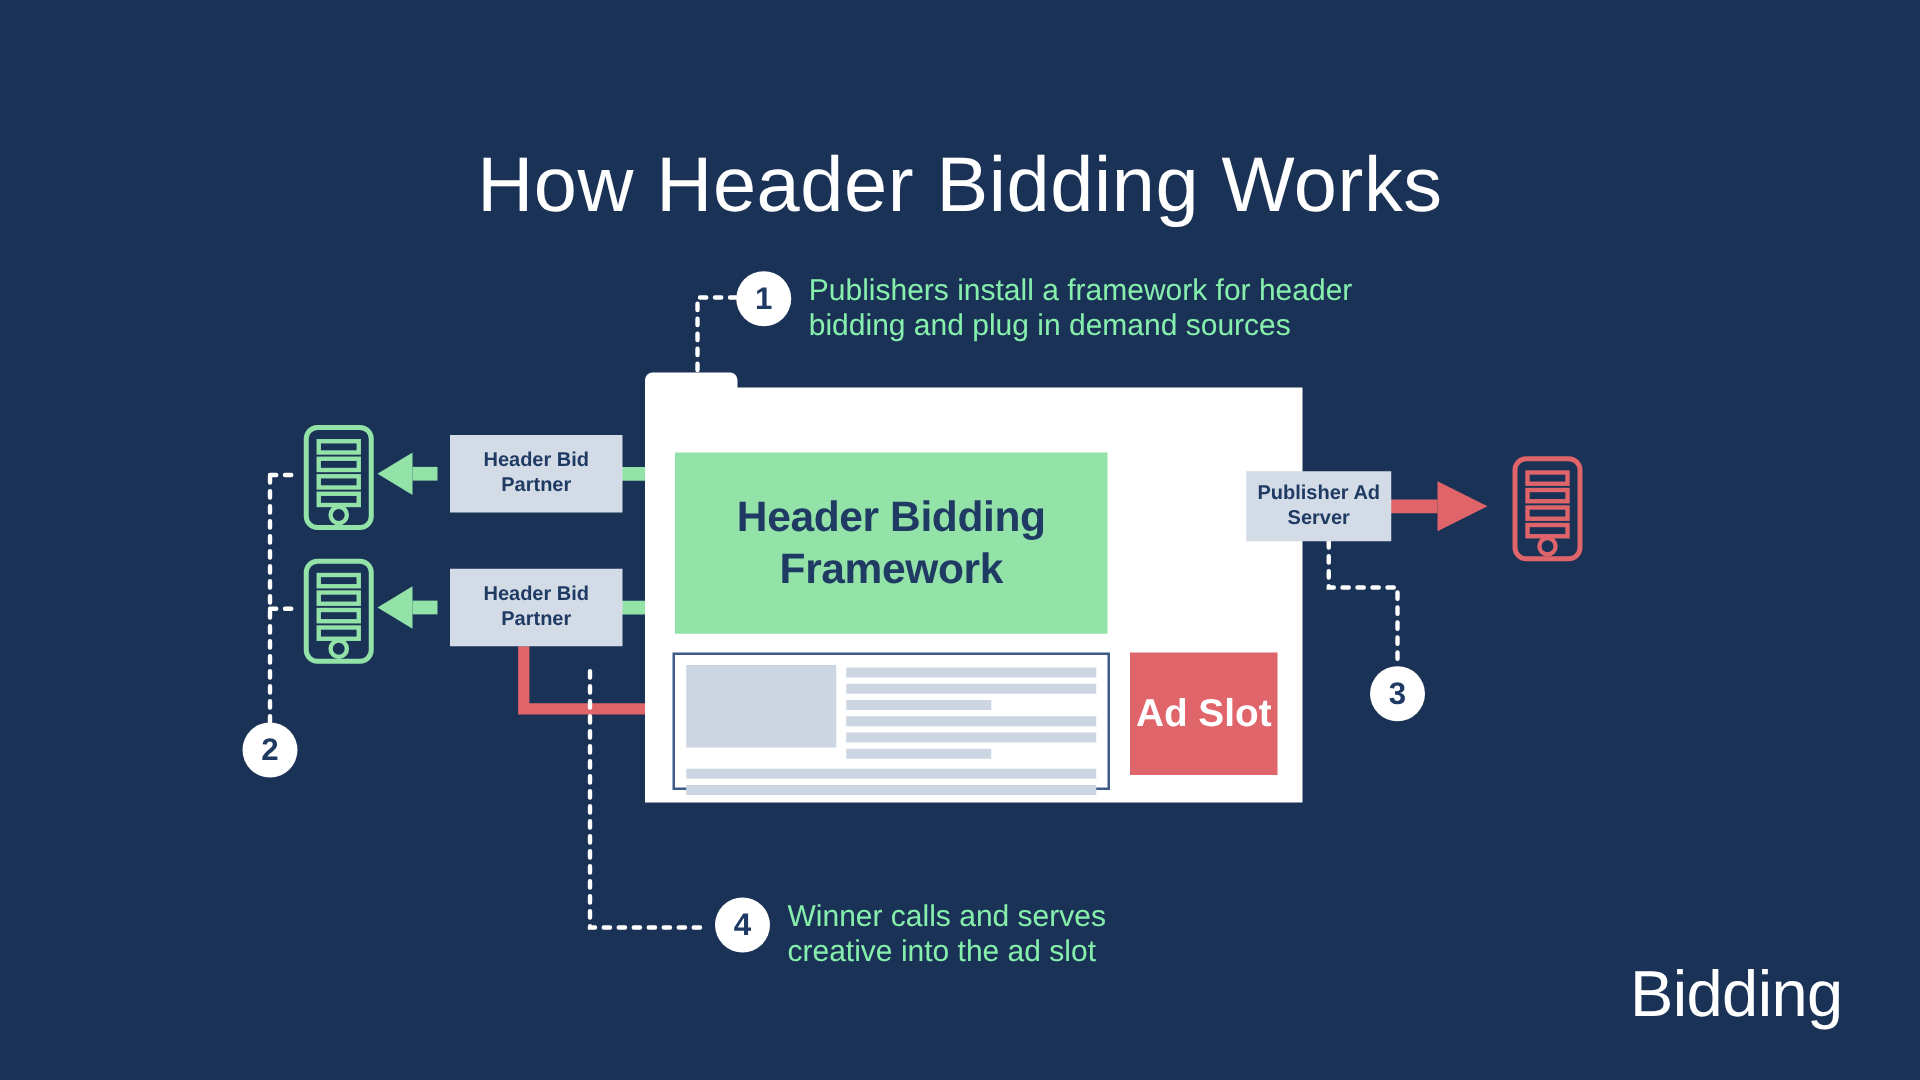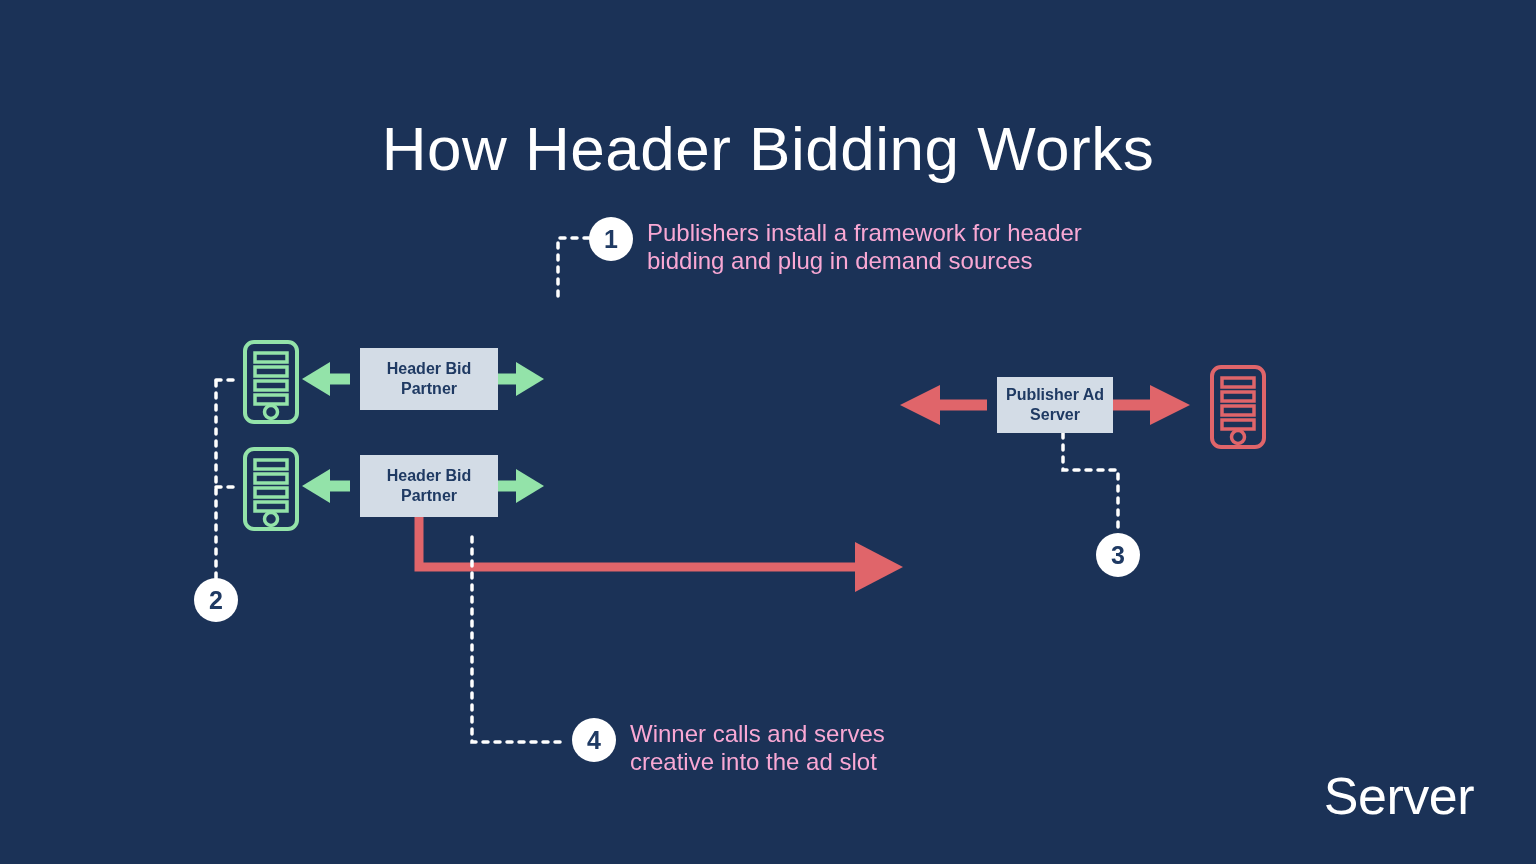--- a/index.html
+++ b/index.html
@@ -169,21 +169,21 @@
     background: #ffffff;
     color: #1f3a63;
     font-size: 25px;
     font-weight: bold;
     display: flex;
     align-items: center;
     justify-content: center;
     line-height: 1;
   }
   .step-text {
-    color: #f9a8d4;
+    color: #86efac;
     font-size: 24px;
     line-height: 1.18;
     white-space: pre-line;
     padding-top: 2px;
   }
   #step-1 { left: 589px; top: 217px; }
   #step-2 { left: 194px; top: 578px; }
   #step-3 { left: 1096px; top: 533px; }
   #step-4 { left: 572px; top: 718px; }
 
@@ -256,20 +256,49 @@
 
     <path d="M216,578 L216,380" fill="none" stroke="#ffffff" stroke-width="3.5" stroke-dasharray="5 7" stroke-linecap="round"></path>
     <path d="M216,380 L238,380" fill="none" stroke="#ffffff" stroke-width="3.5" stroke-dasharray="5 7" stroke-linecap="round"></path>
     <path d="M216,487 L238,487" fill="none" stroke="#ffffff" stroke-width="3.5" stroke-dasharray="5 7" stroke-linecap="round"></path>
 
     <path d="M1063,433 L1063,470 L1118,470 L1118,533" fill="none" stroke="#ffffff" stroke-width="3.5" stroke-dasharray="5 7" stroke-linecap="round"></path>
 
     <path d="M472,537 L472,742 L566,742" fill="none" stroke="#ffffff" stroke-width="3.5" stroke-dasharray="5 7" stroke-linecap="round"></path>
   </svg>
 
+  <div id="browser-card">
+    <div id="browser-tab"></div>
+    <div id="browser-body">
+
+      <div id="framework-box">Header Bidding
+Framework</div>
+
+      <div id="page-mock">
+        <div class="mock-row">
+          <div class="mock-img"></div>
+          <div class="mock-lines">
+            <div class="mock-line"></div>
+            <div class="mock-line"></div>
+            <div class="mock-line short"></div>
+            <div class="mock-line"></div>
+            <div class="mock-line"></div>
+            <div class="mock-line short"></div>
+          </div>
+        </div>
+        <div class="mock-bottom">
+          <div class="mock-line"></div>
+          <div class="mock-line"></div>
+        </div>
+      </div>
+
+      <div id="ad-slot">Ad
+Slot</div>
+    </div>
+  </div>
 
   <div class="gray-box" id="partner-box-1">Header Bid
 Partner</div>
 
   <div class="gray-box" id="partner-box-2">Header Bid
 Partner</div>
 
   <div class="gray-box" id="adserver-box">Publisher
 Ad Server</div>
 
@@ -313,15 +342,15 @@
   <div class="step" id="step-3">
     <div class="step-badge">3</div>
   </div>
 
   <div class="step" id="step-4">
     <div class="step-badge">4</div>
     <div class="step-text">Winner calls and serves
 creative into the ad slot</div>
   </div>
 
-  <div id="logo">Server</div>
+  <div id="logo">Bidding</div>
 
 </div>
 
 </body></html>

